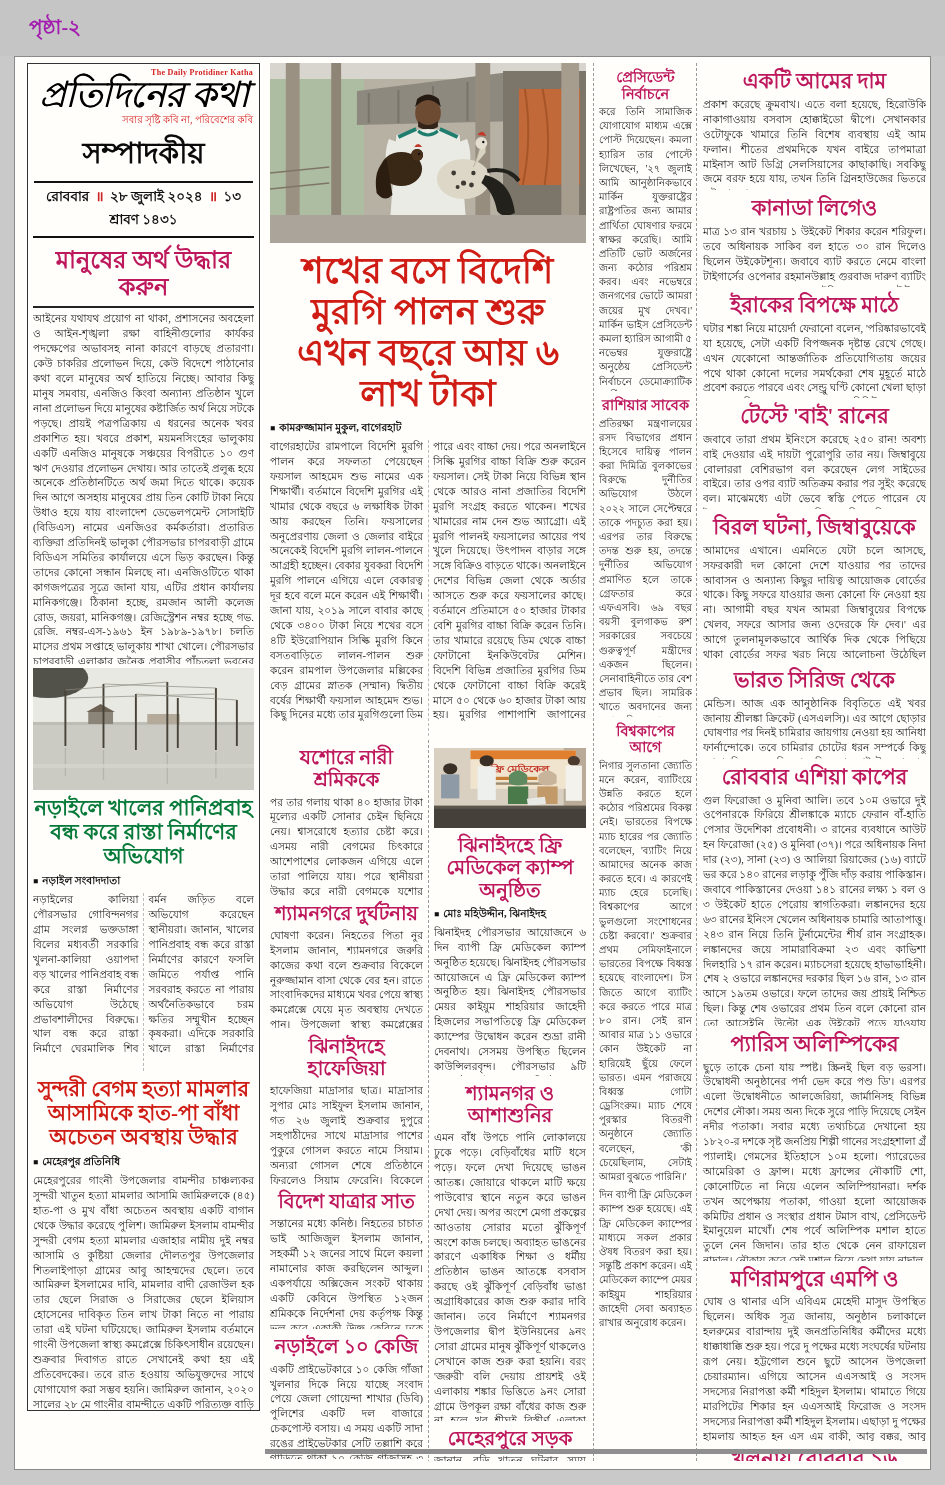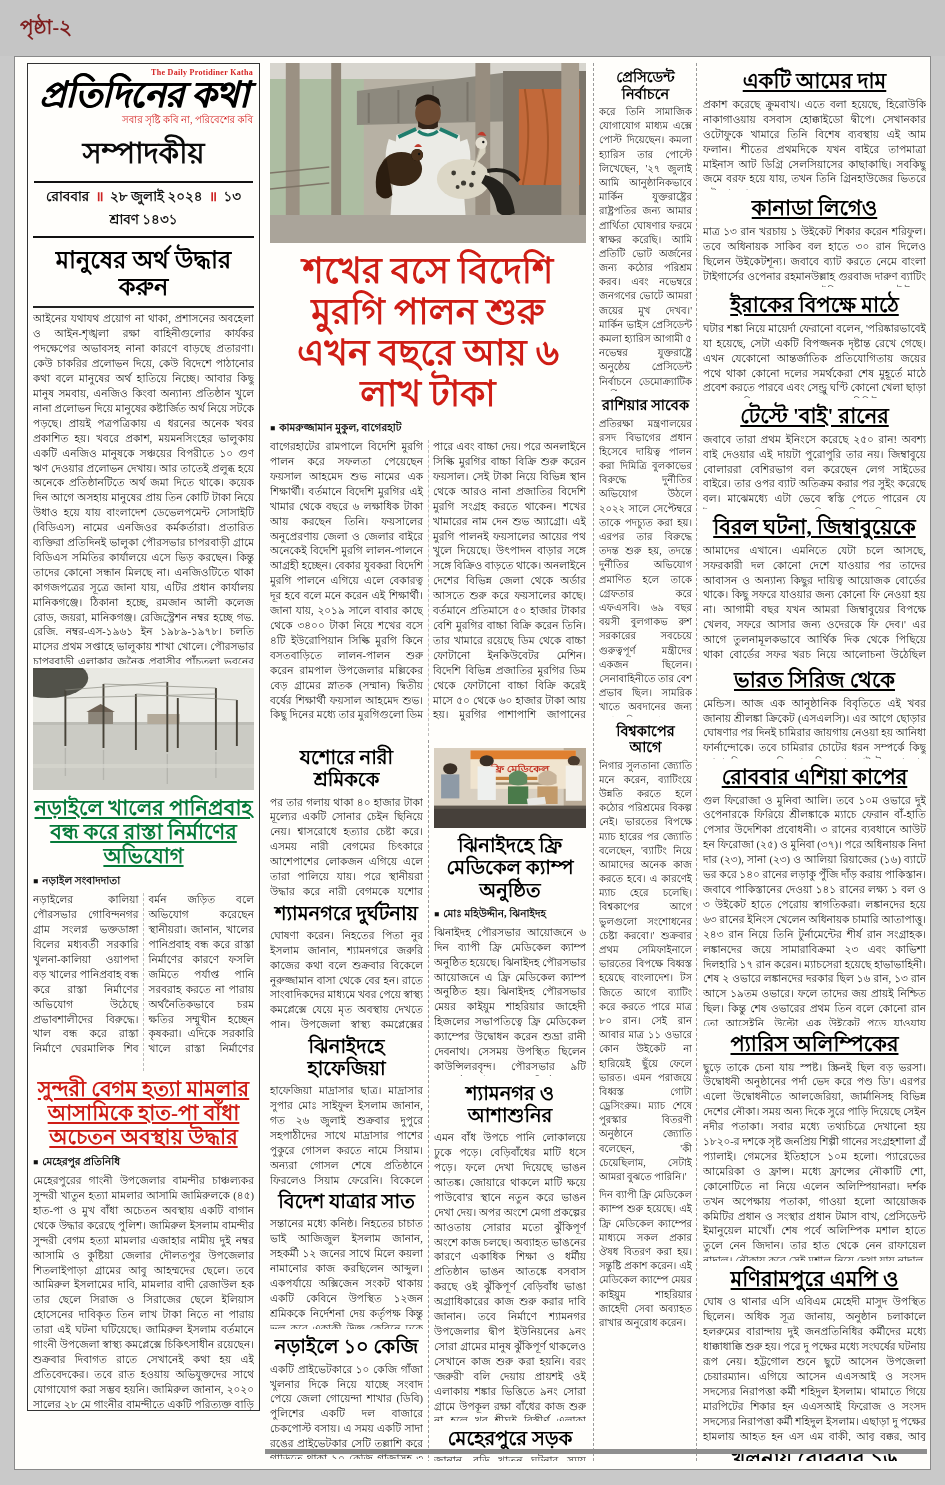--- a/index.html
+++ b/index.html
@@ -1,42 +1,42 @@
 <!DOCTYPE html>
 <html><head>
 <meta charset="utf-8">
 <style>
   * { box-sizing: border-box; }
   html,body { margin:0; padding:0; background:#c9c9c9; }
   body { font-family:"Liberation Serif","DejaVu Serif",serif; }
   .canvas { position:relative; width:945px; height:1485px; background:#c9c9c9; overflow:hidden; }
   .top-strip { position:absolute; top:0; left:0; width:945px; height:56px; background:#c5c5c5; display:flex; align-items:center; }
-  .page-num { margin-left:20px; font-size:20px; font-weight:bold; color:#7f1d1d; }
+  .page-num { margin-left:29px; font-size:20px; font-weight:bold; color:#a21caf; }
   .sheet { position:absolute; left:14px; top:56px; width:917px; height:1414px; background:#fffefb; border:1px solid #8a8a8a; }
   .zone { position:absolute; overflow:hidden; }
   .zone-left { left:12px; top:6px; width:233px; height:1348px; border:1px solid #333; padding:2px 5px; }
   .zone-mid { left:252px; top:6px; width:322px; height:1398px; padding:0 3px; }
   .zone-r1 { left:578px; top:6px; width:99px; height:1398px; border-left:1px dashed #9a9a9a; padding-left:5px; }
   .zone-r2 { left:681px; top:6px; width:232px; height:1398px; border-left:1px dashed #9a9a9a; padding-left:6px; padding-right:2px; }
   .bottom-rule { position:absolute; left:250px; top:1392px; width:662px; height:5px; background:#8f8f8f; }
 
   .masthead { border-bottom:2px solid #111; padding:2px 1px 0; }
   .mh-eng { color:#d42222; font-size:8px; font-weight:bold; text-align:right; letter-spacing:.3px; }
-  .mh-title { font-size:36px; font-weight:bold; font-style:italic; text-align:center; line-height:1.02; color:#000; letter-spacing:-1px; text-shadow:.6px 0 #000; }
+  .mh-title { font-size:36px; font-weight:normal; font-style:italic; text-align:center; line-height:1.02; color:#000; letter-spacing:-1px; text-shadow:.6px 0 #000; }
   .mh-tagline { color:#d42222; font-size:10px; text-align:right; margin-top:-2px; }
   .mh-script { font-size:29px; font-weight:bold; text-align:center; margin:1px 0 2px; color:#0a0a0a; }
   .dateline { border-top:2px solid #111; font-weight:bold; font-size:13.5px; text-align:center; padding:3px 0 4px; color:#111; }
   .dateline .sep { color:#c22; margin:0 3px; }
 
-  .hl { font-weight:bold; color:#000000; text-align:center; line-height:1.14; margin:7px 0 4px; }
+  .hl { font-weight:bold; color:#be185d; text-align:center; line-height:1.14; margin:7px 0 4px; }
   .hl-red { color:#cf1d15; }
   .hl-green { color:#077a3a; }
   .sz-ed { font-size:24px; border-bottom:2px solid #222; padding-bottom:5px; margin-top:9px; }
   .sz-xl { font-size:36px; margin:8px 0 5px; }
-  .sz-lg { font-size:21px;text-decoration:underline; }
+  .sz-lg { font-size:21px; }
   .sz-md { font-size:19.5px; }
   .sz-sm { font-size:14.5px; margin:6px 0 3px; }
 
   .bt { font-size:10.5px; line-height:1.42; text-align:justify; margin:2px 0 4px; color:#1b1b1b; overflow:hidden; }
   .zone-r1 .bt { font-size:10px; }
   .two-col { column-count:2; column-gap:10px; column-rule:1px dashed #bbb; }
   .byline { font-size:10.5px; font-weight:bold; color:#111; margin:2px 0 3px; }
   .bmk { font-size:8.5px; margin-right:4px; }
 
   .photo { width:100%; overflow:hidden; margin:3px 0 2px; background:#ddd; }

